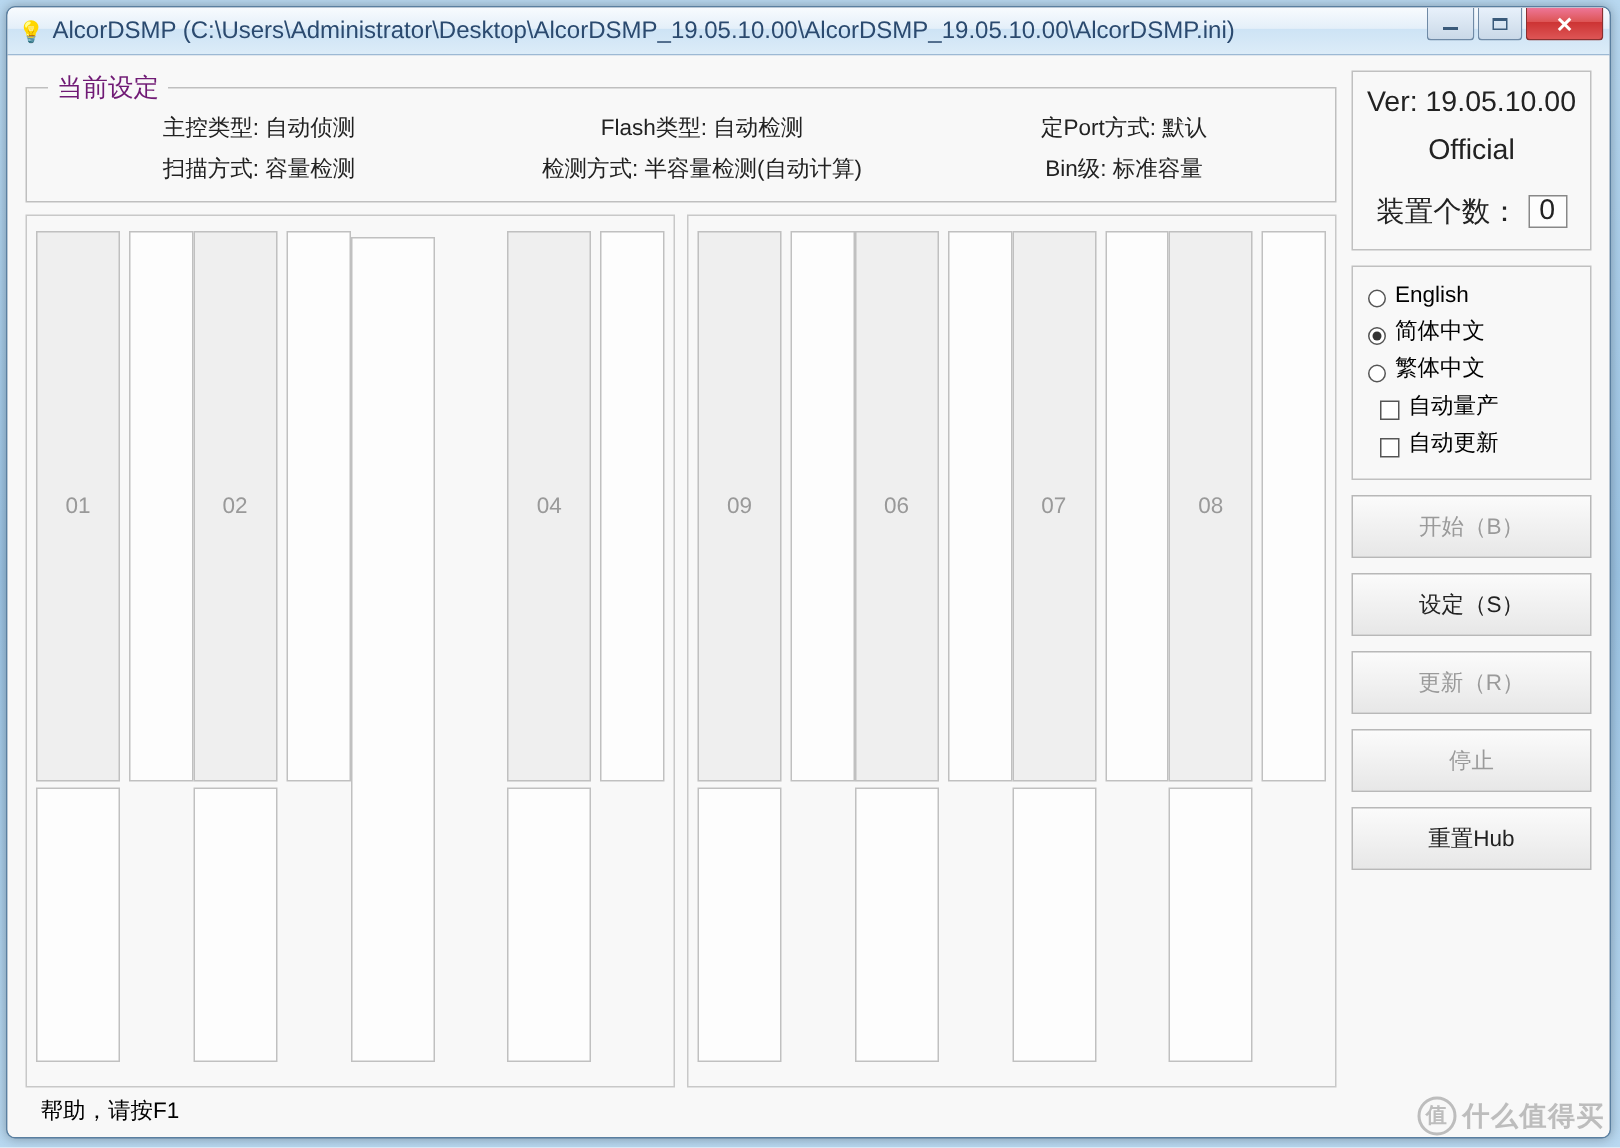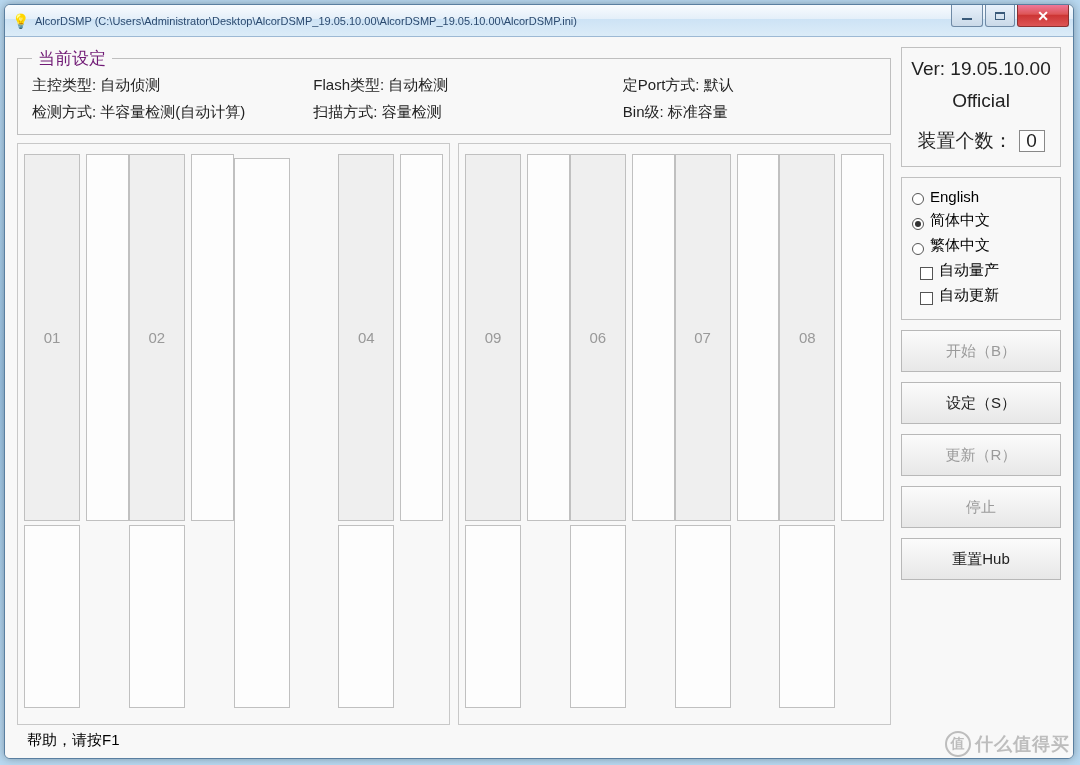--- a/index.html
+++ b/index.html
@@ -32,21 +32,21 @@
 }
 .titlebar-icon {
   width: 16px; height: 16px;
   margin-right: 6px;
   display: flex; align-items: center; justify-content: center;
   font-size: 14px;
 }
 .titlebar-text {
   flex: 1;
   color: #2b4a6f;
-  font-size: 11px;
+  font-size: 16px;
   white-space: nowrap;
   overflow: hidden;
   text-overflow: ellipsis;
 }
 .titlebar-buttons { display: flex; height: 100%; align-items: flex-start; }
 .tb-btn {
   height: 22px;
   border: 1px solid #6f8aa6;
   border-top: none;
   margin-right: 2px;
@@ -86,21 +86,21 @@
   font-size: 17px;
   color: #701a75;
 }
 .settings-grid {
   display: grid;
   grid-template-columns: 1fr 1.1fr 0.9fr;
   row-gap: 8px;
   font-size: 15px;
   color: #222;
 }
-.settings-grid span { white-space: nowrap; }
+.settings-grid span { white-space: nowrap; text-align: center; }
 
 .slots-row { flex: 1; display: flex; gap: 8px; min-height: 0; }
 .slot-col {
   flex: 1;
   border: 1px solid #c8c8c8;
   display: flex;
   flex-direction: row;
   padding: 10px 6px;
   min-width: 0;
 }
@@ -225,22 +225,22 @@
   <div class="client">
     <div class="main-row">
       <div class="left-pane">
 
         <fieldset class="settings">
           <legend>当前设定</legend>
           <div class="settings-grid">
             <span>主控类型: 自动侦测</span>
             <span>Flash类型: 自动检测</span>
             <span>定Port方式: 默认</span>
+            <span>扫描方式: 容量检测</span>
             <span>检测方式: 半容量检测(自动计算)</span>
-            <span>扫描方式: 容量检测</span>
             <span>Bin级: 标准容量</span>
           </div>
         </fieldset>
 
         <div class="slots-row">
           <div class="slot-col">
             <div class="slot">
               <div class="slot-top">
                   <div class="slot-num">01</div>
                   <div class="slot-box-big"></div>

